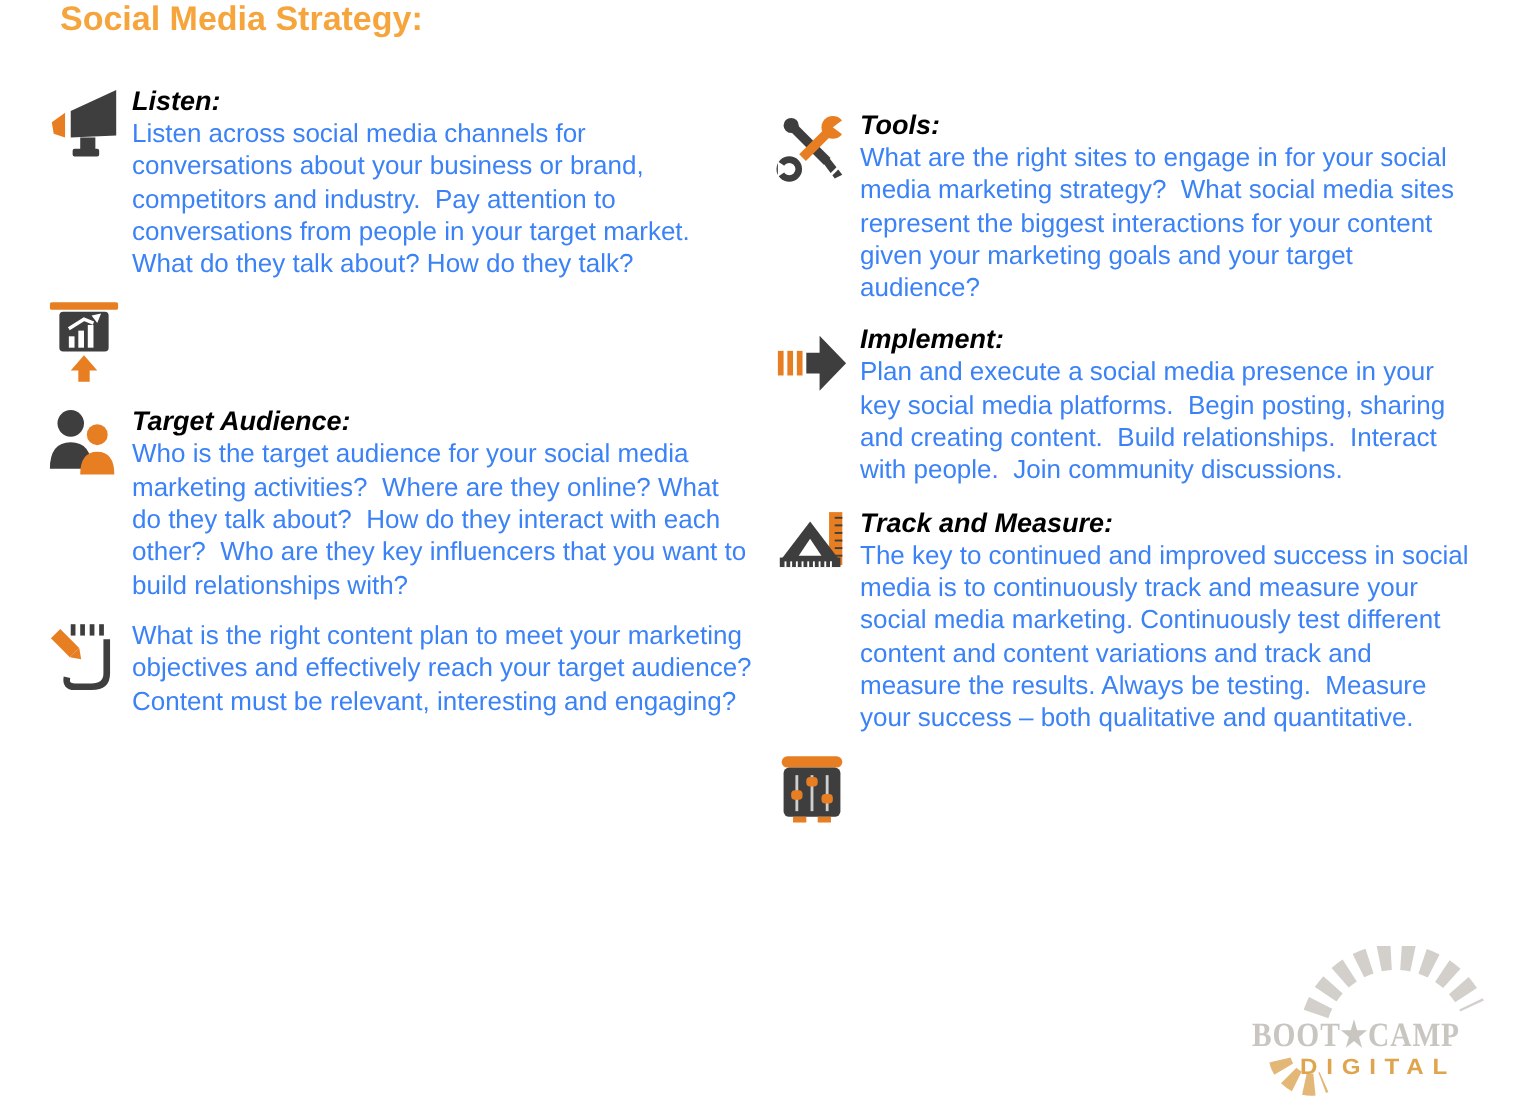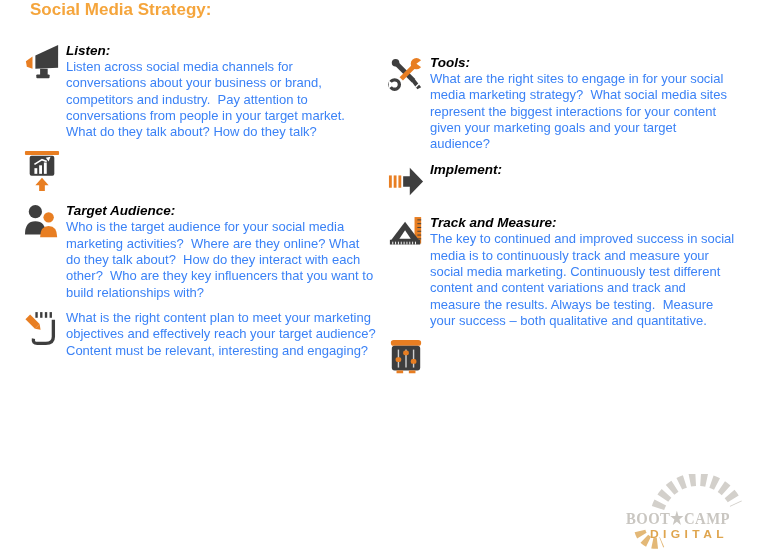--- a/index.html
+++ b/index.html
@@ -129,20 +129,21 @@
       <div class="icon">
         <svg viewBox="0 0 38 44">
           <rect x="1" y="14" width="3" height="13" fill="#E87E22"></rect>
           <rect x="6" y="14" width="3" height="13" fill="#E87E22"></rect>
           <rect x="11" y="14" width="3" height="13" fill="#E87E22"></rect>
           <polygon points="16,15 23,15 23,6 37,20.5 23,35 23,26 16,26" fill="#3E3E3E"></polygon>
         </svg>
       </div>
       <div class="itext">
         <div class="heading">Implement:</div>
+        <div class="body">Plan and execute a social media presence in your key social media platforms.  Begin posting, sharing and creating content.  Build relationships.  Interact with people.  Join community discussions.</div>
       </div>
     </div>
 
     <div class="item">
       <div class="icon">
         <svg viewBox="0 0 38 44">
           <rect x="28" y="2" width="7" height="28" fill="#E87E22"></rect>
           <g stroke="#3E3E3E" stroke-width="1">
             <line x1="31" y1="5" x2="35" y2="5"></line>
             <line x1="31" y1="9" x2="35" y2="9"></line>

